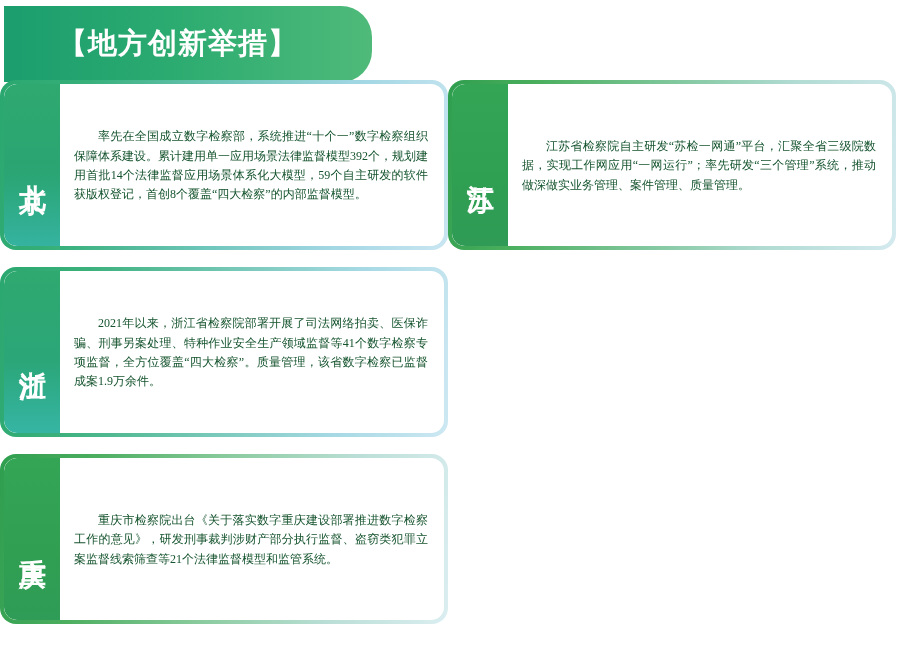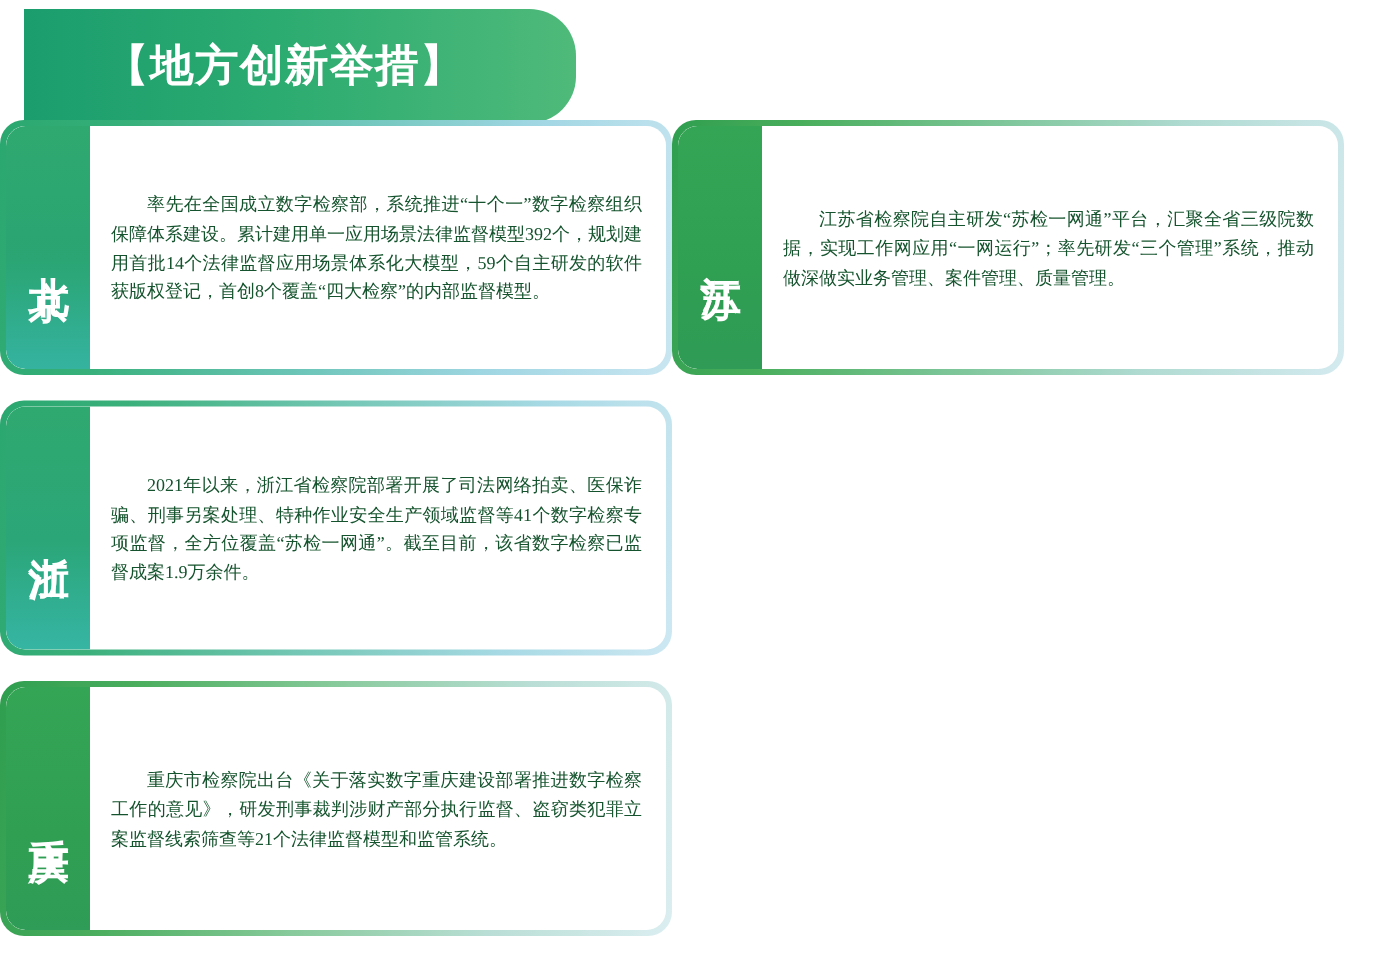--- a/index.html
+++ b/index.html
@@ -11,21 +11,21 @@
     width: 922px;
     height: 649px;
     position: relative;
     font-family: "Liberation Serif", "DejaVu Serif", serif;
     overflow: hidden;
   }
 
   
   .title-banner {
     position: absolute;
-    left: 16px;
+    left: 4px;
     top: 6px;
     width: 368px;
     height: 76px;
     background: linear-gradient(90deg, #1b9d6e 0%, #2bab70 45%, #4fba7a 100%);
     border-top-right-radius: 31px;
     border-bottom-right-radius: 31px;
     display: flex;
     align-items: center;
     padding-left: 54px;
     box-sizing: border-box;
@@ -160,21 +160,21 @@
     </div>
   </div>
 
   <div class="row">
     <div class="card left bg-c">
       <div class="card-inner">
         <div class="prov-tab tab-c">
           <span class="prov-name">浙江</span>
         </div>
         <div class="card-body">
-          <p class="card-text">2021年以来，浙江省检察院部署开展了司法网络拍卖、医保诈骗、刑事另案处理、特种作业安全生产领域监督等41个数字检察专项监督，全方位覆盖“苏检一网通”。截至目前，该省数字检察已监督成案1.9万余件。</p>
+          <p class="card-text">2021年以来，浙江省检察院部署开展了司法网络拍卖、医保诈骗、刑事另案处理、特种作业安全生产领域监督等41个数字检察专项监督，全方位覆盖“四大检察”。质量管理，该省数字检察已监督成案1.9万余件。</p>
         </div>
       </div>
     </div>
 
   </div>
 
   <div class="row">
 
     <div class="card right bg-f">
       <div class="card-inner">

